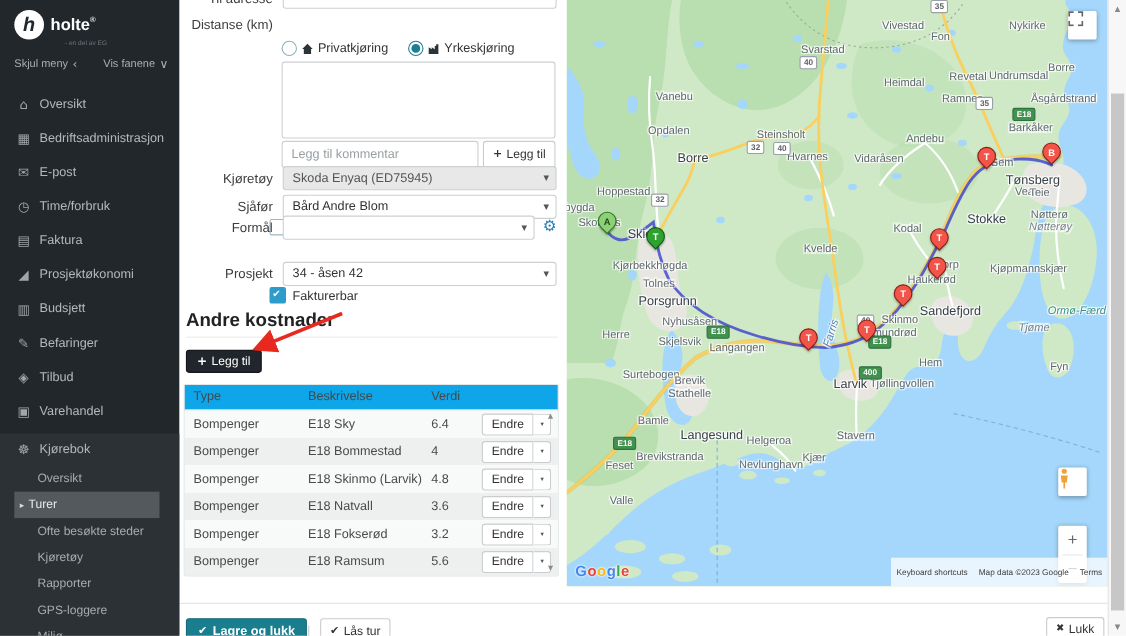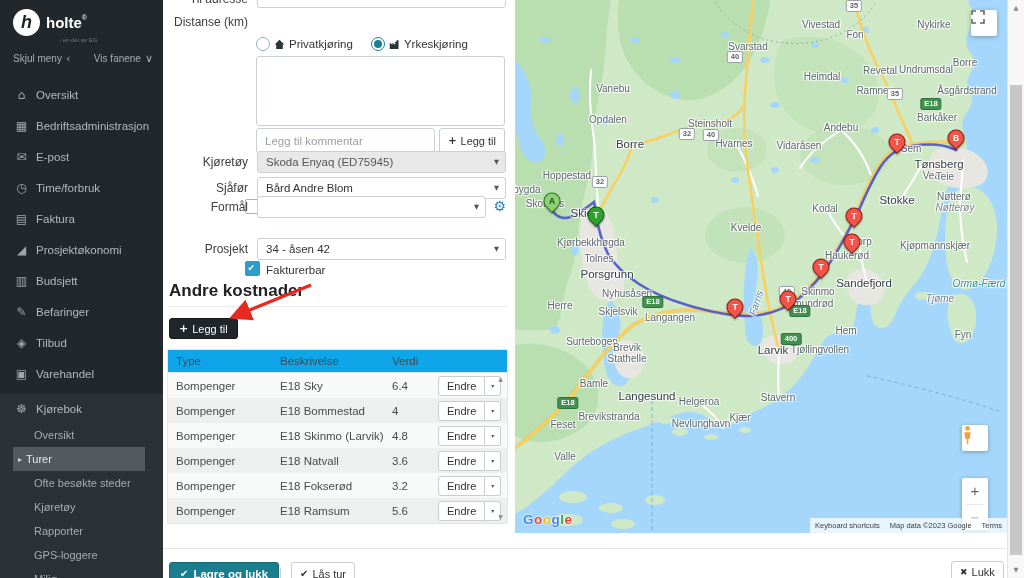--- a/index.html
+++ b/index.html
@@ -115,21 +115,21 @@
   .pin-lightgreen{background:#8ed078;border:1px solid #2f7a22;color:#1d4d12}
   .map-ctl{position:absolute;background:#fff;border-radius:2px;box-shadow:0 1px 4px rgba(0,0,0,.3);
            display:flex;align-items:center;justify-content:center;cursor:pointer}
   .ctl-full{right:10px;top:10px;width:26px;height:26px}
   .ctl-peg{right:19px;top:425px;width:26px;height:26px}
   .ctl-zoom{right:19px;top:478px;width:26px;height:52px;flex-direction:column;padding:0}
   .zbtn{width:26px;height:26px;display:flex;align-items:center;justify-content:center;font-size:15px;color:#666;cursor:pointer}
   .zsep{width:18px;border-top:1px solid #e6e6e6}
   .glogo{position:absolute;left:8px;bottom:6px;font-size:13.5px;font-weight:bold;letter-spacing:.5px;
          text-shadow:0 0 2px #fff,0 0 2px #fff}
-  .attr{position:absolute;right:0;bottom:0;height:15px;display:flex;align-items:center;gap:0;
+  .attr{position:absolute;right:0;bottom:0;height:26px;display:flex;align-items:center;gap:0;
         background:rgba(255,255,255,.75);font-size:7.5px;color:#3c3c3c}
   .attr span{padding:0 5px;white-space:nowrap;cursor:pointer}
 
   
   .pg-scroll{position:absolute;right:0;top:0;width:17px;height:578px;background:#f7f7f7;border-left:1px solid #e4e4e4;
              box-sizing:border-box;z-index:10}
   .pg-scroll .sa{position:absolute;left:0;width:100%;text-align:center;font-size:6.5px;color:#888}
   .pg-thumb{position:absolute;left:2px;width:12px;top:85px;height:470px;background:#c7c7c7}
 </style>
 </head>

